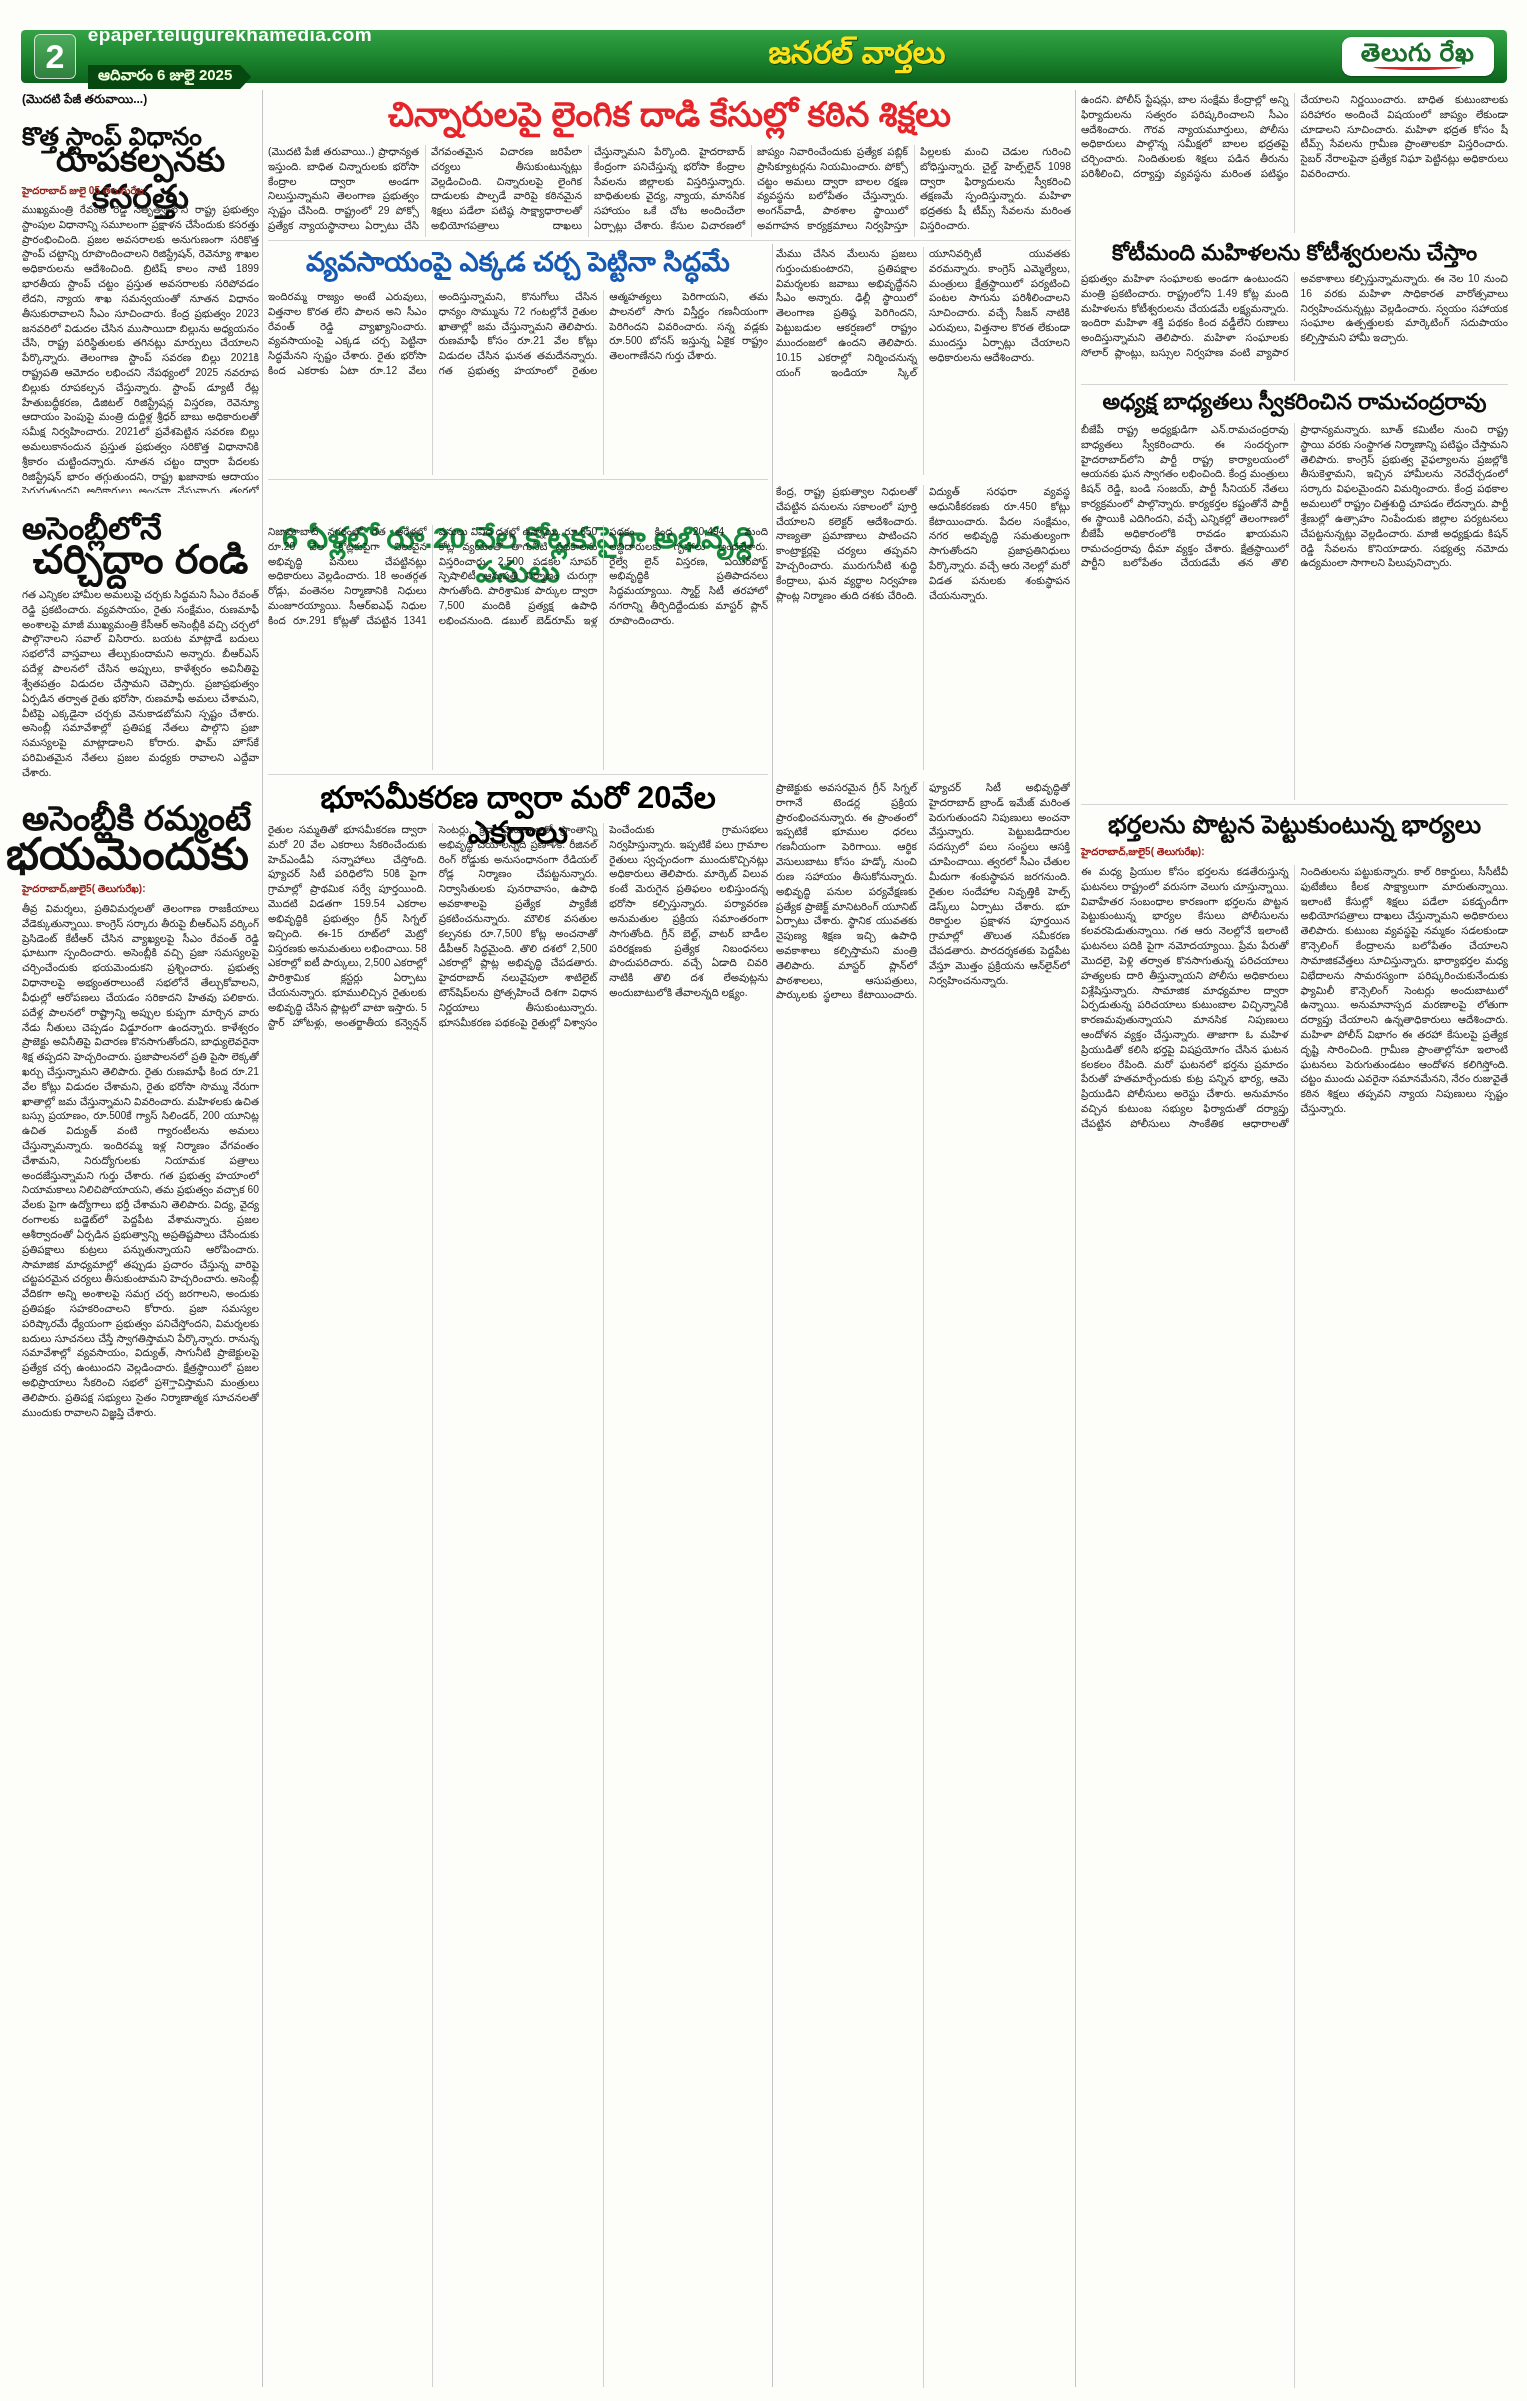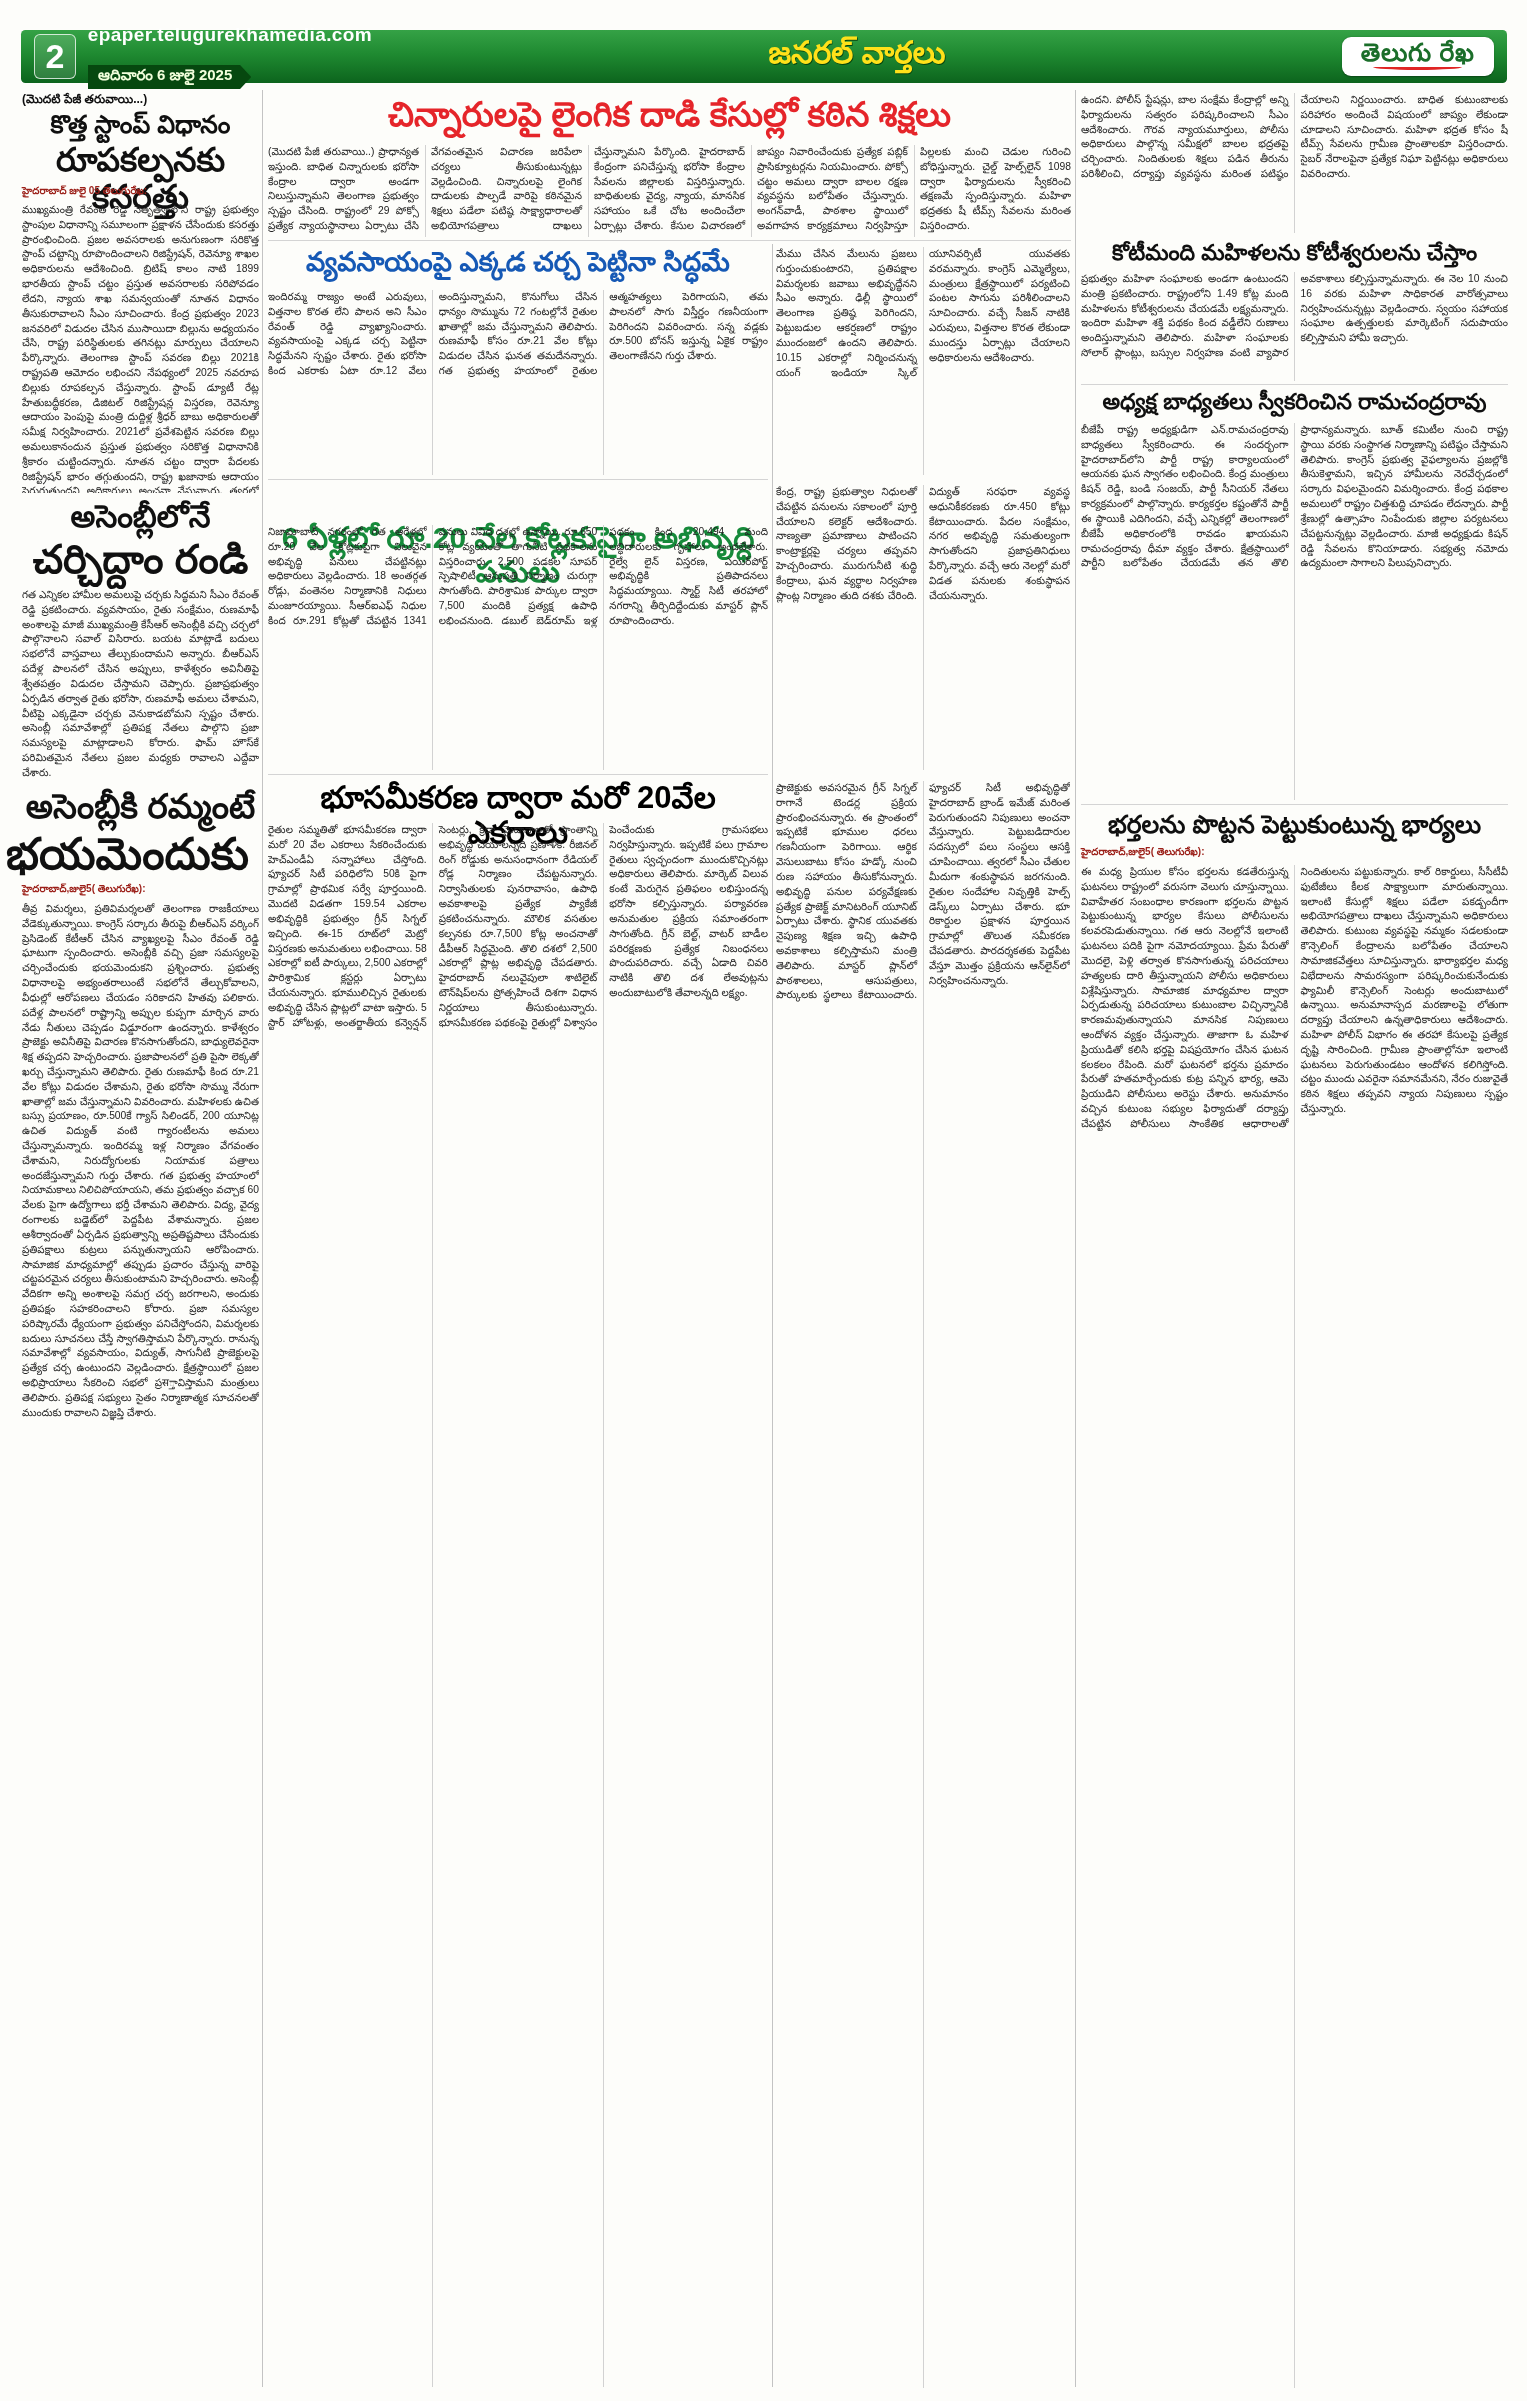--- a/index.html
+++ b/index.html
@@ -17,21 +17,21 @@
   .date-pill{margin-top:19px;display:inline-block;background:#06480f;color:#f2ffdc;font-weight:700;
              font-size:15px;padding:1.5px 19px 2.2px 10.3px;
              clip-path:polygon(0 0,93% 0,100% 50%,93% 100%,0 100%);}
   .section{font-size:31px;font-weight:800;color:#ffe11a;text-shadow:0.7px 0.7px 0 #06430e;}
   .brand-box{background:#ffffff;border-radius:9px;padding:3px 19px 6px 19px;text-align:center;
              box-shadow:0 0.7px 1.5px rgba(0,0,0,.35);}
   .brand-text{font-size:25px;font-weight:800;color:#1b6e2a;letter-spacing:0.7px;line-height:1;}
   .brand-swoosh{display:block;height:3.7px;margin:2.2px auto 0 auto;width:78%;background:#e02424;
                 border-radius:0 0 60% 60%/0 0 100% 100%;}
   
-  .kicker{font-weight:800;text-align:center;color:#101010;line-height:1.1;}
+  .kicker{font-weight:800;text-align:left;color:#101010;line-height:1.1;margin-top:12px;}
   .hl{font-weight:800;text-align:center;color:#101010;line-height:1.12;}
   .hl-red{color:#e5252a;} .hl-blue{color:#1659b5;} .hl-green:{color:#168a3a;}
   .c-green{color:#168a3a;margin-top:36px;} .c-magenta{color:#000000;}
   .dl{font-weight:700;color:#9b1f18;font-size:10px;line-height:1.1;}
   .cont{font-weight:700;font-size:12px;color:#101010;}
   .bd{font-size:10.3px;line-height:1.44;text-align:justify;color:#222;overflow:hidden;
       column-gap:12px;column-rule:0.7px solid #d2d2d2;word-break:break-word;}
   .bd b{font-weight:400;}
   .vline{position:absolute;width:0.7px;background:#c3c3c3;}
   .hline{position:absolute;height:0.7px;background:#d4d4d4;}

